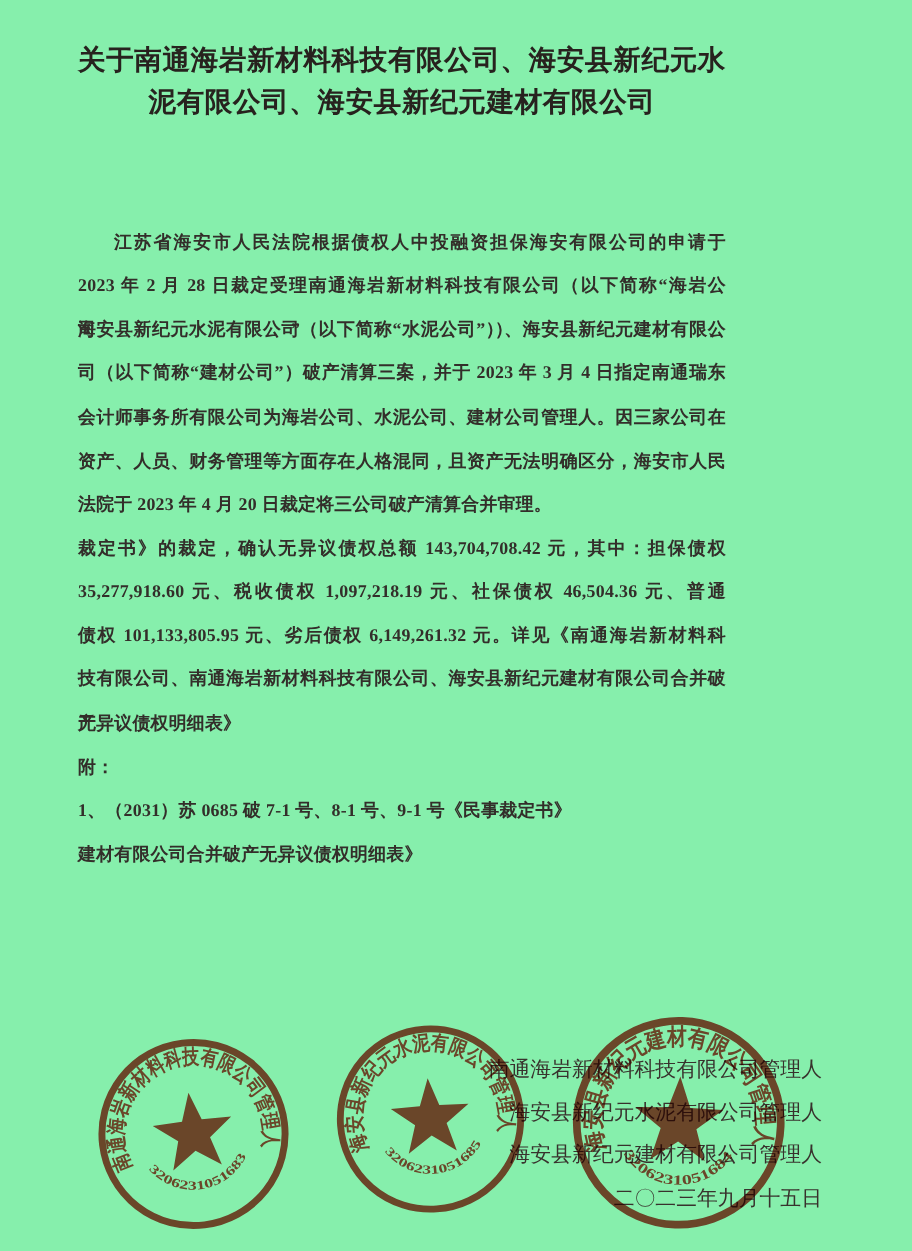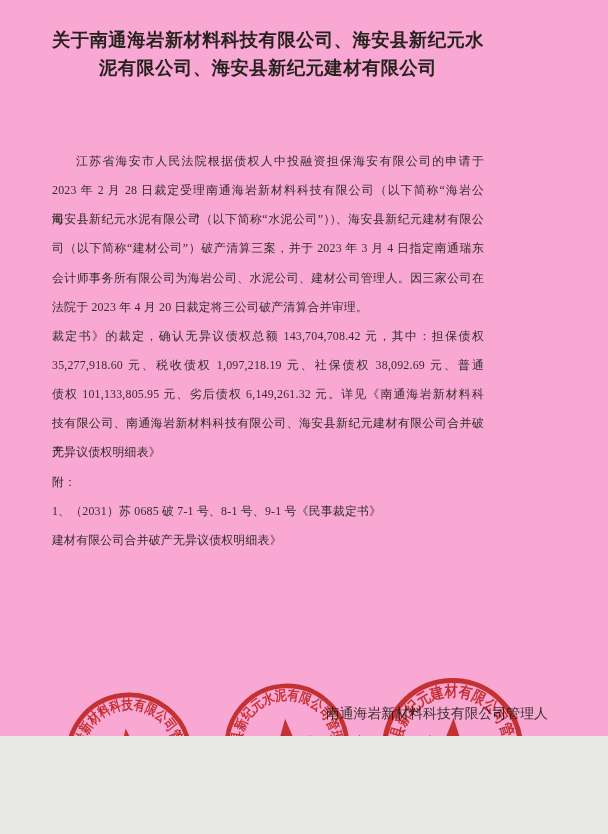--- a/index.html
+++ b/index.html
@@ -1,21 +1,21 @@
 <!DOCTYPE html>
 <html><head>
 <meta charset="utf-8">
 <style>
   html, body { margin: 0; padding: 0; background: #e8e8e6; }
   .page {
     position: relative;
     width: 608px;
-    height: 736px;
+    height: 834px;
     margin: 0 auto;
-    background: #f9a8d4;
+    background: #86efac;
     overflow: hidden;
     font-family: "Liberation Serif", "DejaVu Serif", serif;
     color: #332e2a;
   }
   .title {
     position: absolute;
     left: 52px;
     top: 26px;
     width: 432px;
     text-align: center;
@@ -30,20 +30,21 @@
     left: 52px;
     top: 147px;
     width: 432px;
     font-size: 11.9px;
     letter-spacing: 0.2px;
   }
   .line {
     height: 29.15px;
     line-height: 29.15px;
     white-space: nowrap;
+    font-weight: bold;
   }
   .line.fill {
     white-space: normal;
     text-align: justify;
     text-align-last: justify;
   }
   .line.indent { text-indent: 24px; }
   .signature {
     position: absolute;
     right: 60px;
@@ -72,23 +73,24 @@
     <div>关于南通海岩新材料科技有限公司、海安县新纪元水</div>
     <div>泥有限公司、海安县新纪元建材有限公司</div>
   </div>
 
   <div class="body-text">
     <div class="line fill indent">江苏省海安市人民法院根据债权人中投融资担保海安有限公司的申请于</div>
     <div class="line fill">2023 年 2 月 28 日裁定受理南通海岩新材料科技有限公司（以下简称“海岩公司”）、</div>
     <div class="line fill">海安县新纪元水泥有限公司（以下简称“水泥公司”）、海安县新纪元建材有限公</div>
     <div class="line fill">司（以下简称“建材公司”）破产清算三案，并于 2023 年 3 月 4 日指定南通瑞东</div>
     <div class="line fill">会计师事务所有限公司为海岩公司、水泥公司、建材公司管理人。因三家公司在</div>
+    <div class="line fill">资产、人员、财务管理等方面存在人格混同，且资产无法明确区分，海安市人民</div>
     <div class="line">法院于 2023 年 4 月 20 日裁定将三公司破产清算合并审理。</div>
     <div class="line fill">裁定书》的裁定，确认无异议债权总额 143,704,708.42 元，其中：担保债权</div>
-    <div class="line fill">35,277,918.60 元、税收债权 1,097,218.19 元、社保债权 38,092.69 元、普通</div>
+    <div class="line fill">35,277,918.60 元、税收债权 1,097,218.19 元、社保债权 46,504.36 元、普通</div>
     <div class="line fill">债权 101,133,805.95 元、劣后债权 6,149,261.32 元。详见《南通海岩新材料科</div>
     <div class="line fill">技有限公司、南通海岩新材料科技有限公司、海安县新纪元建材有限公司合并破产</div>
     <div class="line">无异议债权明细表》</div>
     <div class="line">附：</div>
     <div class="line">1、（2031）苏 0685 破 7-1 号、8-1 号、9-1 号《民事裁定书》</div>
     <div class="line">建材有限公司合并破产无异议债权明细表》</div>
   </div>
 
   <div class="signature">
     <div>南通海岩新材料科技有限公司管理人</div>

